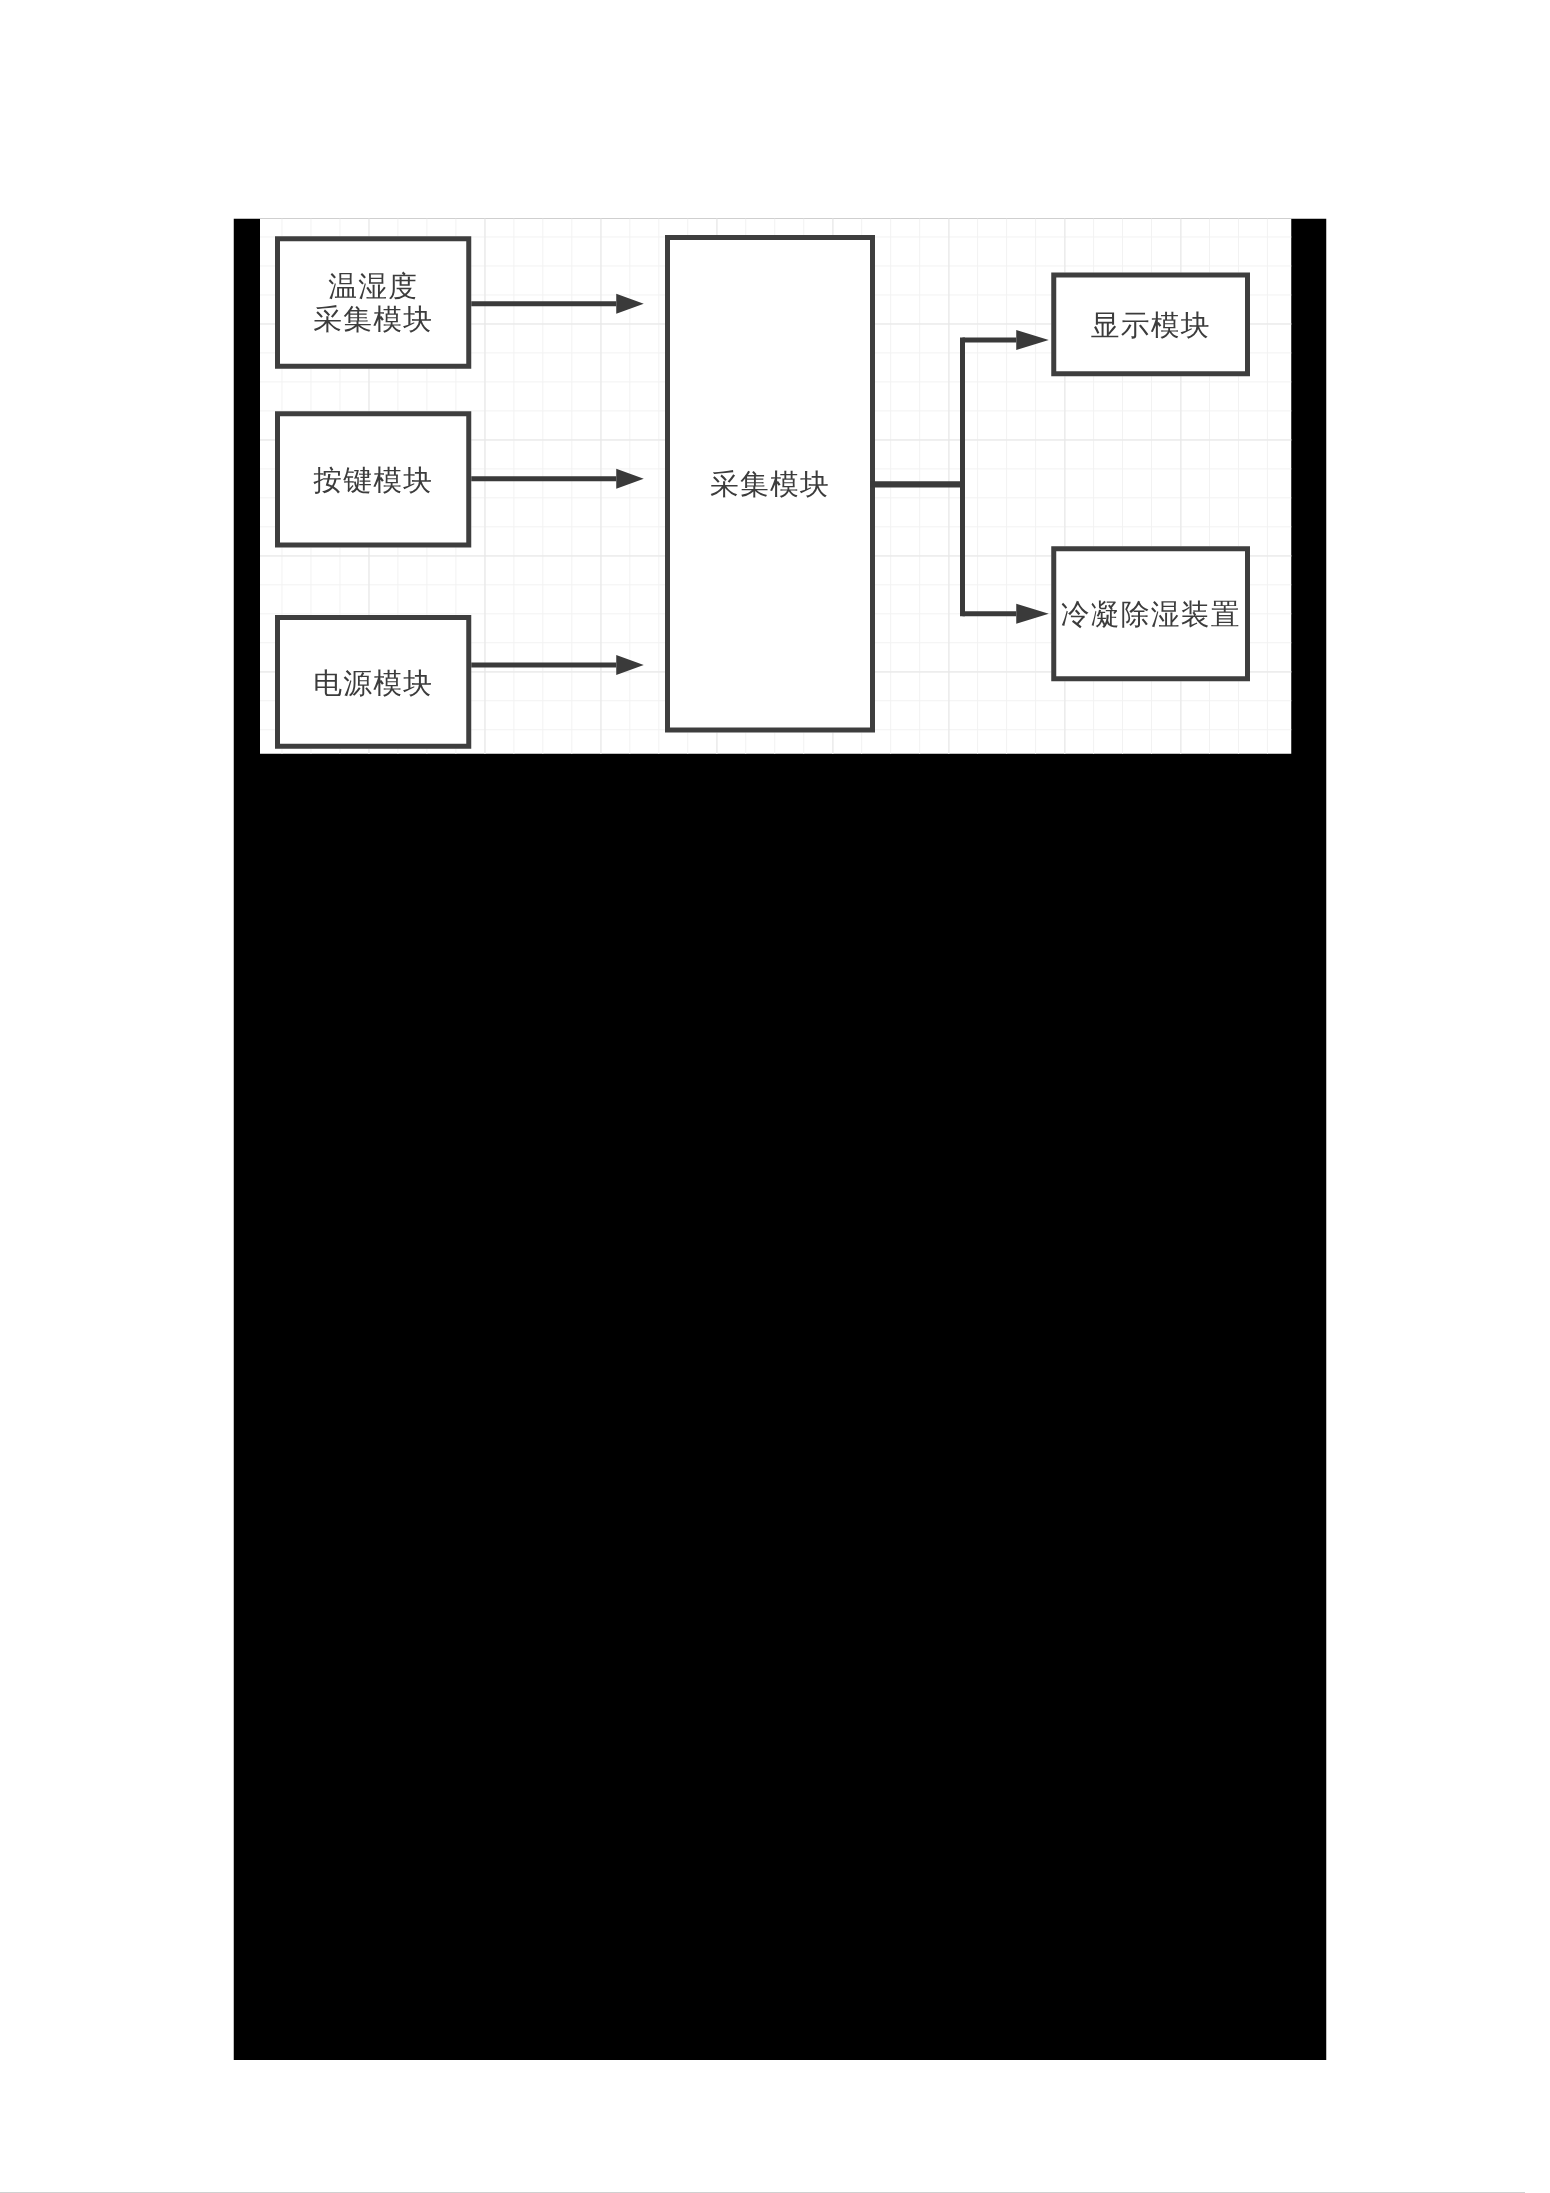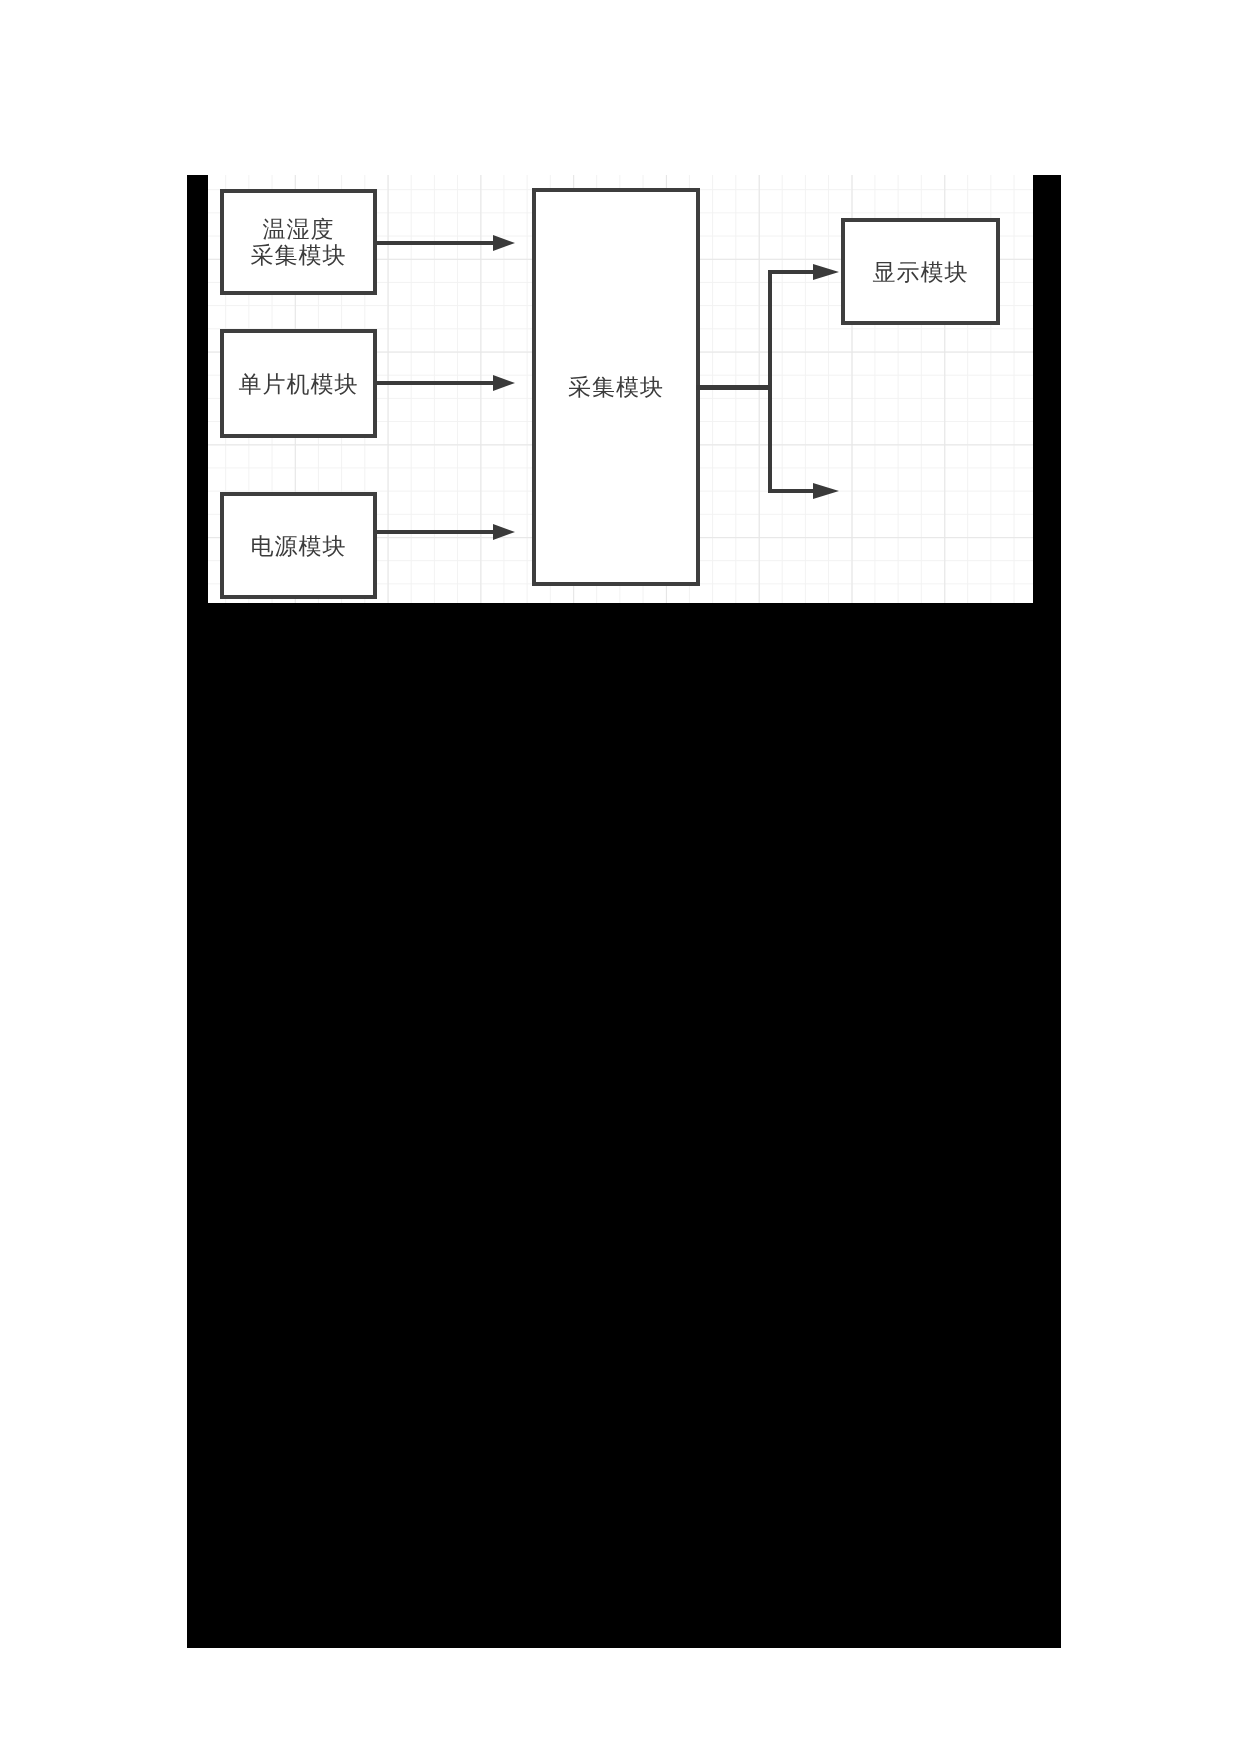--- a/index.html
+++ b/index.html
@@ -51,21 +51,21 @@
     text-align: center;
     color: #3c3c3c;
     font-size: 23px;
     letter-spacing: 1px;
     line-height: 26px;
   }
   .node-sensor      { left: 12px;  top: 14px;  width: 157px; height: 106px; }
   .node-keypad      { left: 12px;  top: 154px; width: 157px; height: 109px; }
   .node-power       { left: 12px;  top: 317px; width: 157px; height: 107px; }
   .node-mcu         { left: 324px; top: 13px;  width: 168px; height: 398px; }
-  .node-display     { left: 633px; top: 43px;  width: 159px; height: 107px; }
+  .node-display     { left: 633px; top: 43px;  width: 159px; height: 83px; }
   .node-dehumid     { left: 633px; top: 262px; width: 159px; height: 108px; }
   .lbl { display: block; }
   .ln  { display: block; }
 
   
   .hline {
     position: absolute;
     background: #3a3a3a;
     height: 4px;
   }
@@ -107,35 +107,38 @@
   <div class="canvas">
 
     <div class="node node-sensor">
       <span class="lbl">
         <span class="ln">温湿度</span>
         <span class="ln">采集模块</span>
       </span>
     </div>
 
     <div class="node node-keypad">
-      <span class="lbl">单片机模块</span>
+      <span class="lbl">按键模块</span>
     </div>
 
     <div class="node node-power">
       <span class="lbl">电源模块</span>
     </div>
 
     <div class="node node-mcu">
       <span class="lbl">采集模块</span>
     </div>
 
     <div class="node node-display">
       <span class="lbl">显示模块</span>
     </div>
 
+    <div class="node node-dehumid">
+      <span class="lbl">冷凝除湿装置</span>
+    </div>
 
     <div class="hline a1-line"></div>
     <div class="tri a1-head"></div>
 
     <div class="hline a2-line"></div>
     <div class="tri a2-head"></div>
 
     <div class="hline a3-line"></div>
     <div class="tri a3-head"></div>
 

